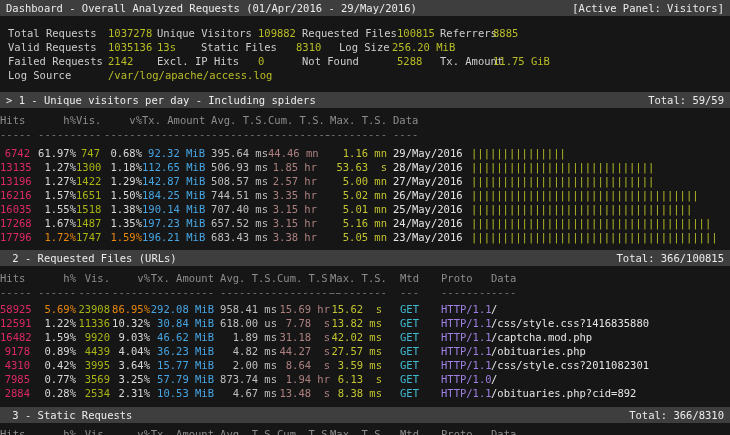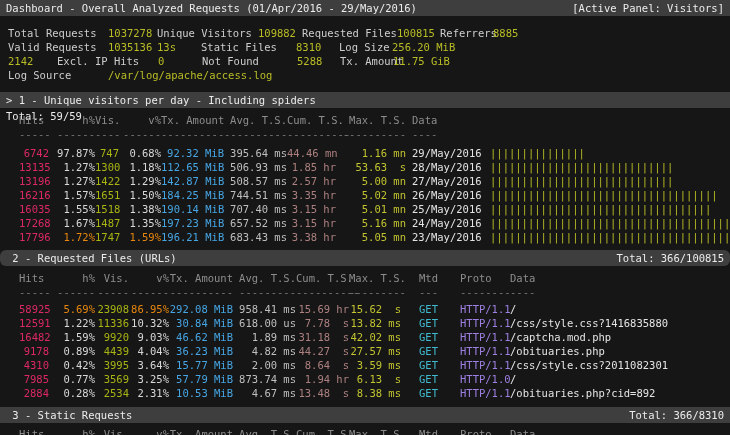--- a/index.html
+++ b/index.html
@@ -18,28 +18,28 @@
   }
   
   .summary { margin-top:10px; padding-left:8px; line-height:14px; }
   .sum-row { display:flex; white-space:pre;align-items:center; }
   .sum-row span { display:inline-block; overflow:visible; }
   .lab { color:#cdcdcd; }
   .val { color:#b9bd25; }
   .l1{width:100px}.v1{width:49px}.l2{width:101px}.v2{width:44px}
   .l3{width:95px}.v3{width:43px}.l4{width:53px}.v4{flex:1}
   
-  .p1-bar { margin-top:10px;flex-direction:column; }
-  .p2-bar { margin-top:6px;border-radius:6px; }
+  .p1-bar { margin-top:10px; }
+  .p2-bar { margin-top:6px; }
   .p3-bar { margin-top:7px; }
   .thead { margin-top:5px; color:#8d8d8d; }
   .dashes { color:#787878; }
   .tbody { margin-top:5px; }
   .tbody2 { margin-top:3px; }
-  .trow { display:flex; line-height:14px; padding-left:19px; white-space:pre; }
+  .trow { display:flex; line-height:14px; padding-left:0; white-space:pre;justify-content:flex-end; }
   .c { display:inline-block; flex:none; text-align:right; white-space:pre; overflow:visible; }
   
   .p1 .f-hits{width:30px}.p1 .f-hp{width:46px}.p1 .f-vis{width:24px}
   .p1 .f-vp{width:42px}.p1 .f-tx{width:63px}.p1 .f-avg{width:63px}
   .p1 .f-cum{width:49px}.p1 .f-max{width:70px}
   .p1 .f-date{width:72px;margin-left:6px;text-align:left}
   .p1 .f-bars{flex:1;text-align:left;margin-left:6px}
   
   .p2 .f-hits{width:30px}.p2 .f-hp{width:46px}.p2 .f-vis{width:34px}
   .p2 .f-vp{width:40px}.p2 .f-tx{width:64px}.p2 .f-avg{width:63px}
@@ -86,20 +86,21 @@
     <div class="sum-row">
       <span class="lab l1">Valid Requests</span>
       <span class="val v1">1035136</span>
       <span class="val v2">13s</span>
       <span class="lab l3">Static Files</span>
       <span class="val v3">8310</span>
       <span class="lab l4">Log Size</span>
       <span class="val v4">256.20 MiB</span>
     </div>
     <div class="sum-row">
+      <span class="lab l1">Failed Requests</span>
       <span class="val v1">2142</span>
       <span class="lab l2">Excl. IP Hits</span>
       <span class="val v2">0</span>
       <span class="lab l3">Not Found</span>
       <span class="val v3">5288</span>
       <span class="lab l4">Tx. Amount</span>
       <span class="val v4">11.75 GiB</span>
     </div>
     <div class="sum-row">
       <span class="lab l1">Log Source</span>
@@ -145,21 +146,21 @@
         <span class="c f-cum">----------</span>
         <span class="c f-max">----------</span>
         <span class="c f-date">----</span>
         <span class="c f-bars"></span>
       </div>
     </div>
   <div class="tbody">
 
   <div class="trow">
         <span class="c f-hits">6742</span>
-        <span class="c f-hp">97.87%</span>
+        <span class="c f-hp">61.97%</span>
         <span class="c f-vis">747</span>
         <span class="c f-vp">0.68%</span>
         <span class="c f-tx">92.32 MiB</span>
         <span class="c f-avg">395.64 ms</span>
         <span class="c f-cum">44.46 mn</span>
         <span class="c f-max">1.16 mn</span>
         <span class="c f-date">29/May/2016</span>
         <span class="c f-bars">|||||||||||||||</span>
       </div>
       <div class="trow">

